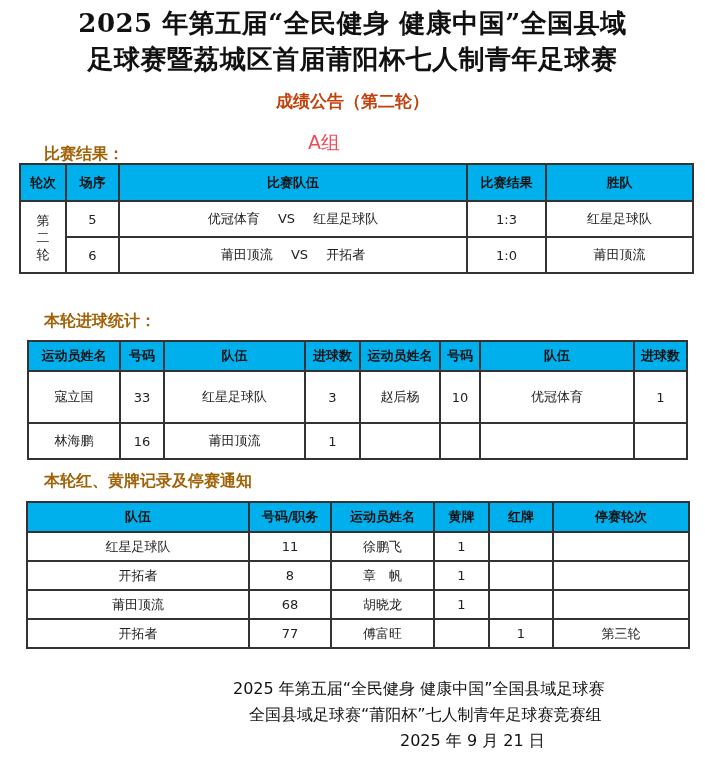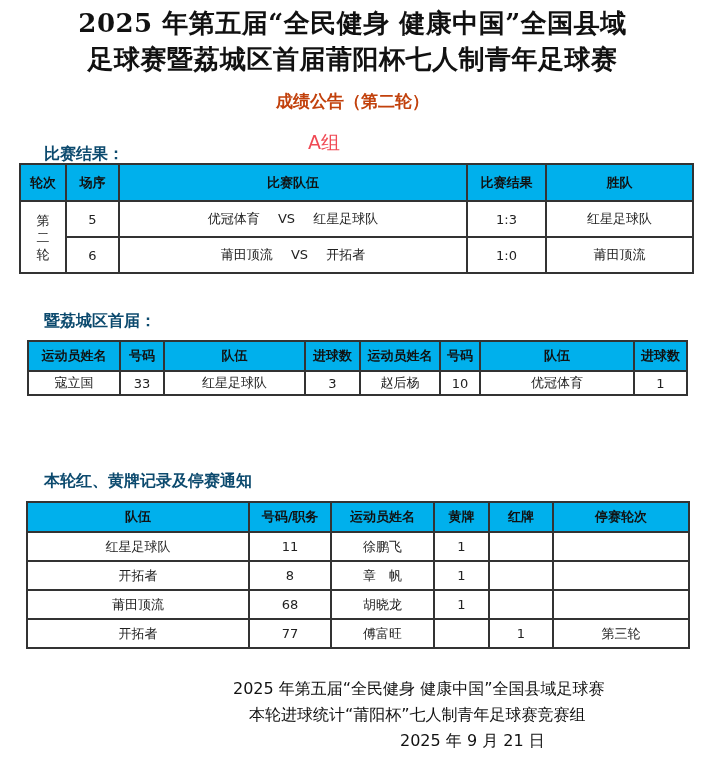--- a/index.html
+++ b/index.html
@@ -2,21 +2,21 @@
 <html><head>
 <meta charset="utf-8">
 <style>
   html, body { margin:0; padding:0; background:#ffffff; }
   body { width:705px; height:762px; position:relative; overflow:hidden;
          font-family:"DejaVu Sans","Liberation Sans",sans-serif; color:#1a1a1a; }
   .abs { position:absolute; }
   .title { left:0; width:705px; text-align:center; font-family:"DejaVu Serif","Liberation Serif",serif;
            font-size:26px; font-weight:bold; letter-spacing:0.5px; color:#111; white-space:nowrap; }
   .subtitle { left:0; width:705px; text-align:center; font-size:17px; font-weight:bold; color:#c2410c; }
-  .section { font-size:16px; font-weight:bold; color:#0c4a6e; white-space:nowrap; }
+  .section { font-size:16px; font-weight:bold; color:#a16207; white-space:nowrap; }
   .group-label { font-size:19px; color:#f04a55; }
   table { border-collapse:collapse; position:absolute; table-layout:fixed; }
   td, th { border:2px solid #333; text-align:center; vertical-align:middle; font-size:13px;
            padding:0; overflow:hidden; white-space:nowrap; }
   th { background:#00b0ec; font-weight:bold; color:#111; }
   td { background:#fff; color:#222; }
   .round-cell { white-space:normal; line-height:17px;border-radius:10px; }
   .footer { font-size:16px; color:#111; white-space:nowrap; }
 </style>
 </head>
@@ -64,21 +64,21 @@
       <span>莆田顶流</span>
       <span style="margin:0 14px;">VS</span>
       <span>开拓者</span>
     </td>
     <td>1:0</td>
     <td>莆田顶流</td>
   </tr>
 </tbody>
   </table>
 
-<div class="abs section" style="left:44px; top:311px;">暨荔城区首届：</div>
+<div class="abs section" style="left:44px; top:311px;">本轮进球统计：</div>
 
 <table style="left:27px; top:340px; width:659px;">
   <colgroup>
     <col style="width:92px">
       <col style="width:44px">
       <col style="width:141px">
       <col style="width:55px">
     <col style="width:80px">
       <col style="width:40px">
       <col style="width:154px">
@@ -88,29 +88,39 @@
       <tr style="height:30px">
     <th>运动员姓名</th>
     <th>号码</th>
     <th>队伍</th>
     <th>进球数</th>
     <th>运动员姓名</th>
     <th>号码</th>
     <th>队伍</th>
     <th>进球数</th>
   </tr>
-  <tr style="height:24px">
+  <tr style="height:52px">
     <td>寇立国</td>
     <td>33</td>
     <td>红星足球队</td>
     <td>3</td>
     <td>赵后杨</td>
     <td>10</td>
     <td>优冠体育</td>
     <td>1</td>
+  </tr>
+  <tr style="height:36px">
+    <td>林海鹏</td>
+    <td>16</td>
+    <td>莆田顶流</td>
+    <td>1</td>
+    <td></td>
+    <td></td>
+    <td></td>
+    <td></td>
   </tr>
 </tbody>
   </table>
 
 <div class="abs section" style="left:44px; top:471px;">本轮红、黄牌记录及停赛通知</div>
 
 <table style="left:26px; top:501px; width:662px;">
   <colgroup>
     <col style="width:222px">
       <col style="width:82px">
@@ -157,14 +167,14 @@
     <td>77</td>
     <td>傅富旺</td>
     <td></td>
     <td>1</td>
     <td>第三轮</td>
   </tr>
 </tbody>
   </table>
 
 <div class="abs footer" style="left:233px; top:679px;">2025 年第五届“全民健身  健康中国”全国县域足球赛</div>
-<div class="abs footer" style="left:249px; top:705px;">本轮进球统计“莆阳杯”七人制青年足球赛竞赛组</div>
+<div class="abs footer" style="left:249px; top:705px;">全国县域足球赛“莆阳杯”七人制青年足球赛竞赛组</div>
 <div class="abs footer" style="left:400px; top:731px;">2025 年 9 月 21 日</div>
 
 </body></html>

